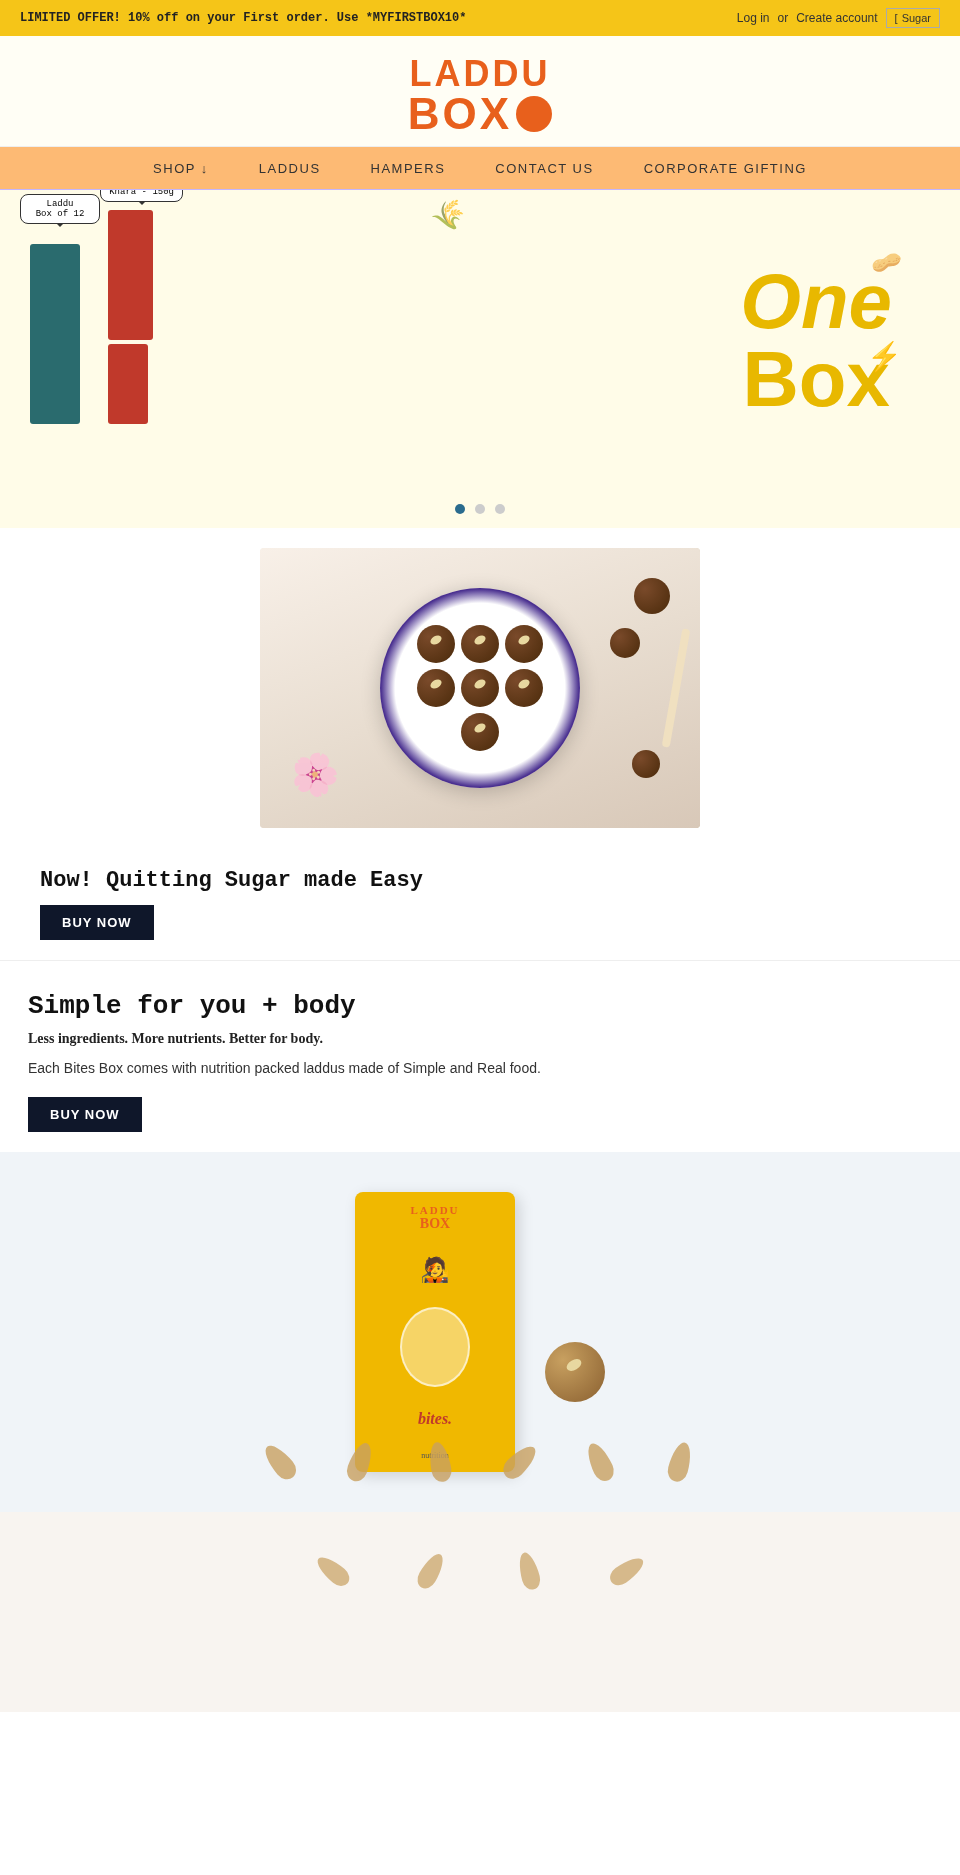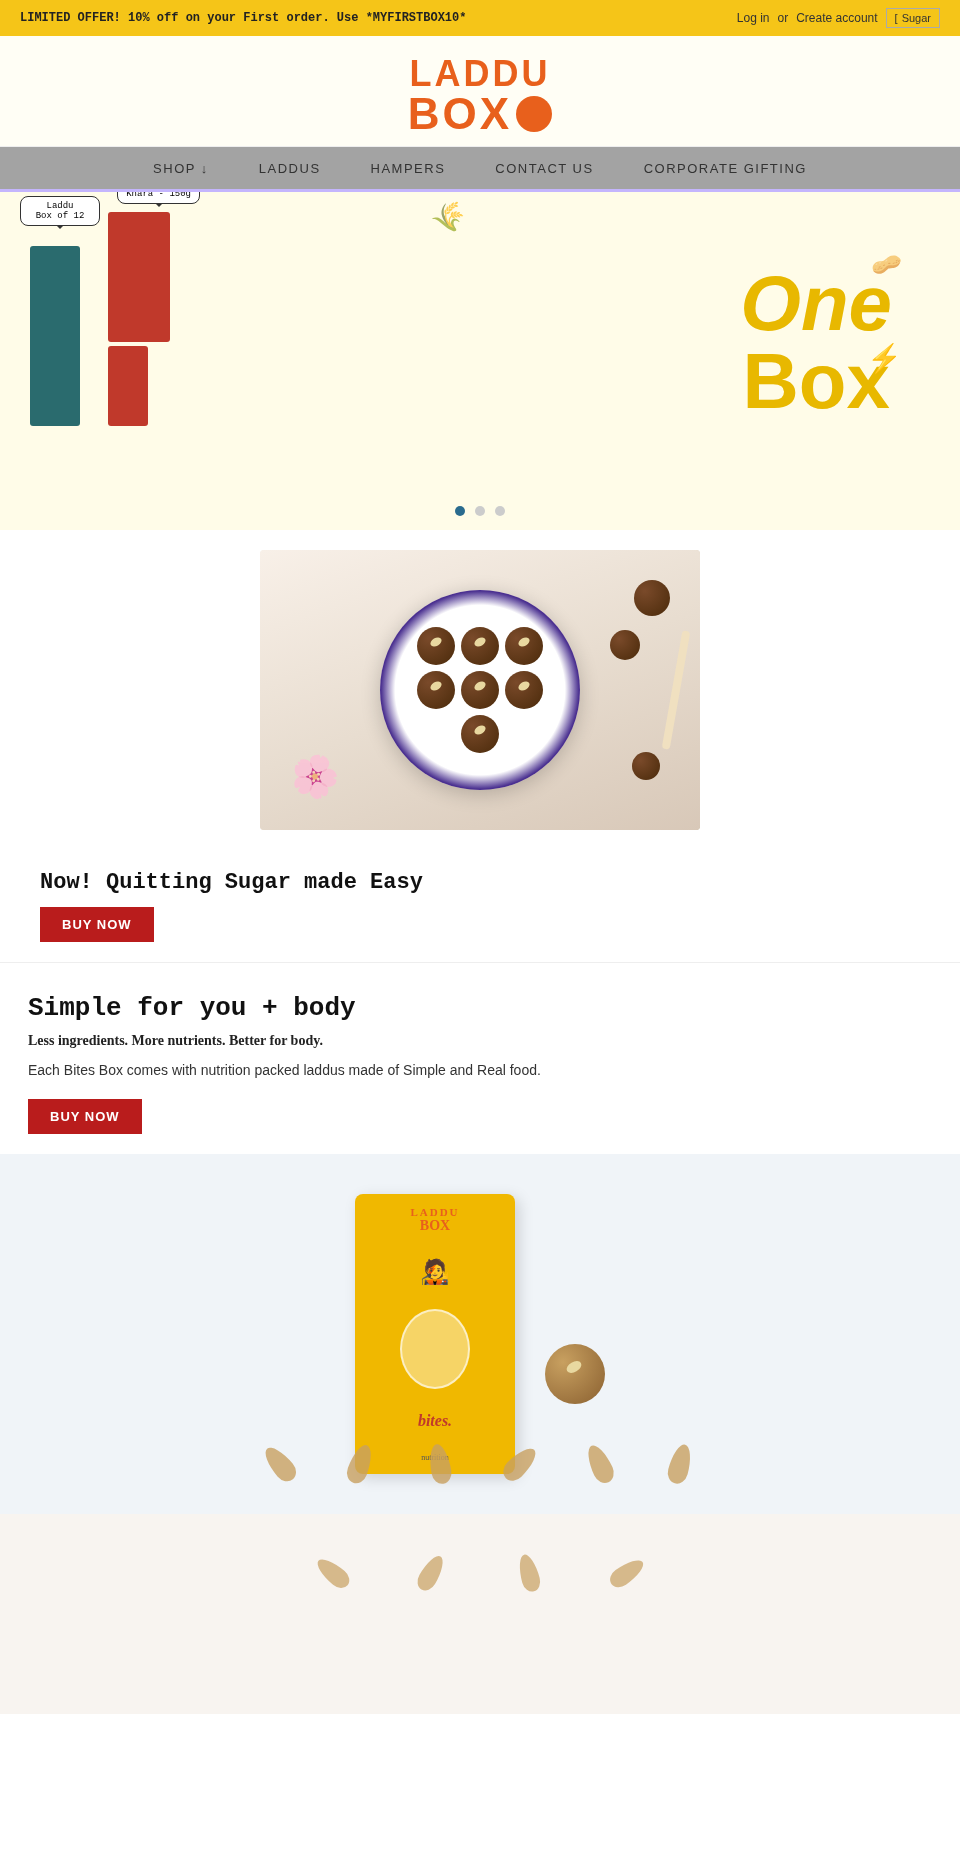--- a/index.html
+++ b/index.html
@@ -74,23 +74,23 @@
     .logo-dot {
       width: 36px;
       height: 36px;
       background: #e8601c;
       border-radius: 50%;
       display: inline-block;
     }
 
     
     .main-nav {
-      background: #a3a3a3;
+      background: #fdba74;
       border-top: 1px solid #eee;
-      border-bottom: 3px solid #c4b5fd;
+      border-bottom: 1px solid #c4b5fd;
       padding: 12px 0;
       text-align: center;
     }
     .main-nav ul {
       list-style: none;
       display: inline-flex;
       gap: 50px;
     }
     .main-nav li a {
       text-decoration: none;
@@ -126,21 +126,21 @@
       align-items: flex-end;
     }
     .box-tall {
       width: 50px;
       height: 180px;
       background: #2a6b6e;
       border-radius: 3px;
       position: relative;
     }
     .box-medium {
-      width: 62px;
+      width: 45px;
       height: 130px;
       background: #c0392b;
       border-radius: 3px;
       position: relative;
     }
     .box-small {
       width: 40px;
       height: 80px;
       background: #c0392b;
       border-radius: 3px;
@@ -277,21 +277,21 @@
     }
     .section-subtitle {
       font-size: 14px;
       color: #333;
       font-family: Arial, sans-serif;
       margin-bottom: 16px;
       line-height: 1.6;
     }
     .buy-now-btn {
       display: inline-block;
-      background: #b91c1c;
+      background: #0f172a;
       color: #fff;
       padding: 10px 22px;
       font-size: 13px;
       font-family: Arial, sans-serif;
       font-weight: bold;
       letter-spacing: 1px;
       border: none;
       cursor: pointer;
       text-decoration: none;
     }

